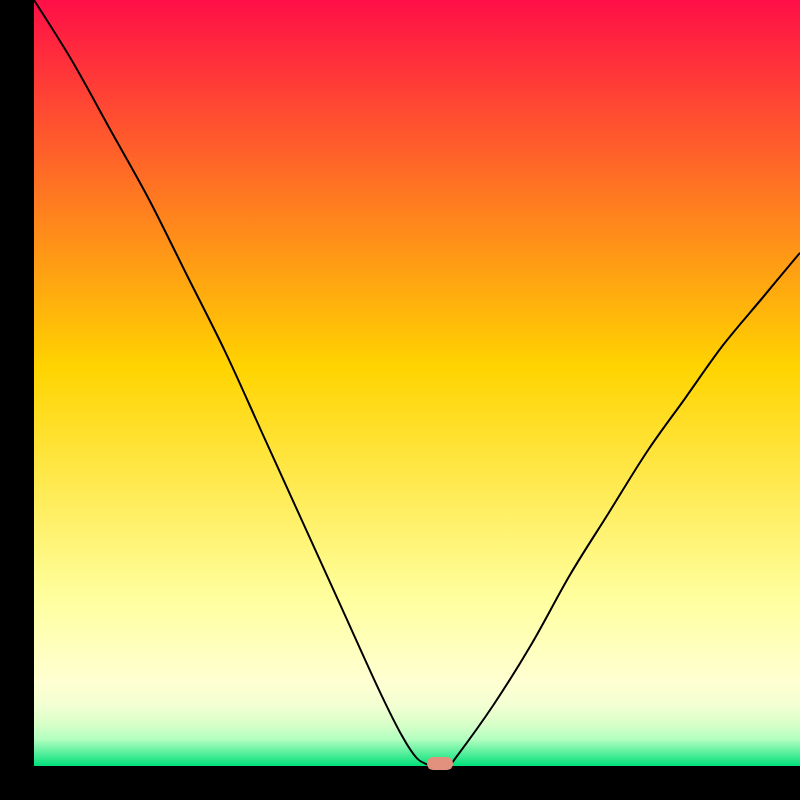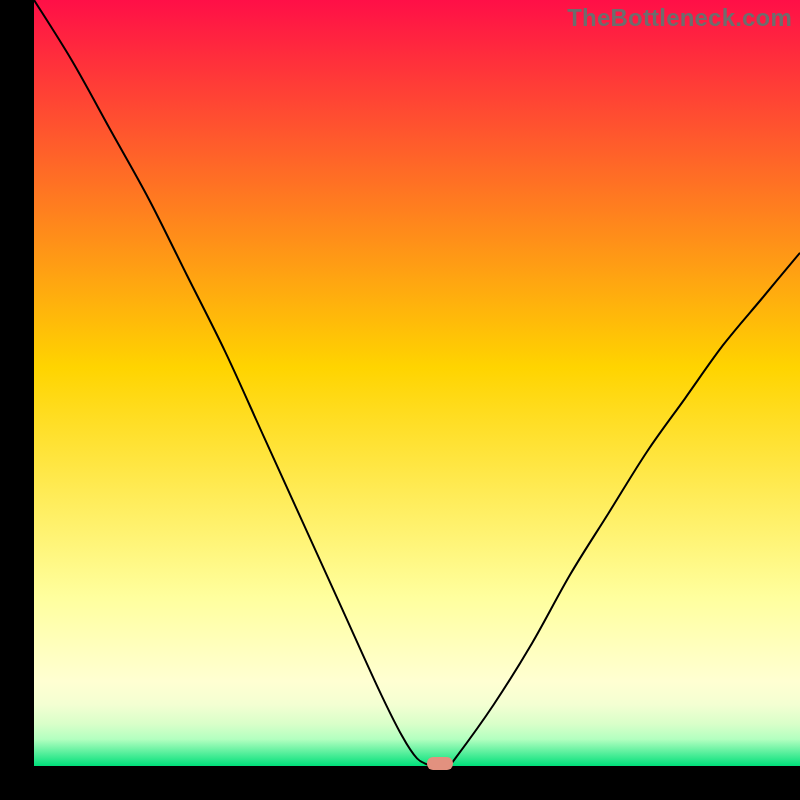--- a/index.html
+++ b/index.html
@@ -51,14 +51,13 @@
 
     <rect x="0" y="0" width="800" height="800" fill="#000"></rect>
 
     <rect id="plot-bg" x="34" y="0" width="766" height="766" fill="url(#bg-grad)"></rect>
 
     <path id="curve" fill="none" stroke-width="2" d="M 34 0 C 40.38333333333333 10.21333333333333, 59.533333333333346 39.57666666666664, 72.30000000000001 61.27999999999997 C 85.06666666666668 82.9833333333333, 97.83333333333334 107.24000000000002, 110.60000000000001 130.22000000000003 C 123.36666666666667 153.20000000000005, 136.1333333333333 174.90333333333334, 148.89999999999998 199.16 C 161.66666666666666 223.41666666666666, 174.43333333333334 250.22666666666666, 187.20000000000002 275.76 C 199.9666666666667 301.2933333333333, 212.73333333333335 325.54999999999995, 225.5 352.35999999999996 C 238.26666666666665 379.16999999999996, 251.0333333333333 408.5333333333334, 263.79999999999995 436.62000000000006 C 276.5666666666666 464.7066666666667, 289.33333333333326 492.79333333333335, 302.09999999999997 520.88 C 314.8666666666667 548.9666666666667, 327.6333333333334 577.0533333333333, 340.40000000000003 605.14 C 353.1666666666667 633.2266666666667, 368.4866666666667 667.6966666666666, 378.7 689.4 C 388.9133333333333 711.1033333333334, 395.2966666666667 723.87, 401.68 735.36 C 408.06333333333333 746.85, 411.8933333333333 753.2333333333333, 417 758.34 C 422.1066666666667 763.4466666666667, 427.2133333333333 764.7233333333334, 432.32 766 C 437.4266666666667 767.2766666666666, 443.81000000000006 767.2766666666666, 447.64000000000004 766 C 451.47 764.7233333333334, 447.64000000000004 768.5533333333334, 455.3 758.34 C 462.96 748.1266666666667, 480.83333333333326 723.87, 493.59999999999997 704.72 C 506.3666666666667 685.57, 519.1333333333334 665.1433333333333, 531.9000000000001 643.4399999999999 C 544.6666666666667 621.7366666666666, 557.4333333333333 596.2033333333334, 570.1999999999999 574.5 C 582.9666666666666 552.7966666666666, 595.7333333333333 533.6466666666665, 608.5 513.2199999999999 C 621.2666666666667 492.79333333333324, 634.0333333333334 471.09000000000003, 646.8000000000001 451.94000000000005 C 659.5666666666667 432.7900000000001, 672.3333333333334 416.1933333333333, 685.1 398.32 C 697.8666666666667 380.44666666666666, 710.6333333333333 361.2966666666666, 723.4 344.7 C 736.1666666666666 328.10333333333335, 748.9333333333333 314.06, 761.6999999999999 298.74 C 774.4666666666666 283.42, 793.6166666666667 260.44, 800 252.77999999999997" stroke="#000000"></path>
 
     <rect id="marker" rx="6" ry="6" height="13" width="26" x="426.98" y="757" fill="#e2917f"></rect>
   </svg>
 
-  <div class="watermark">TheBottleneck.com</div>
 </div>
 
 </body></html>

